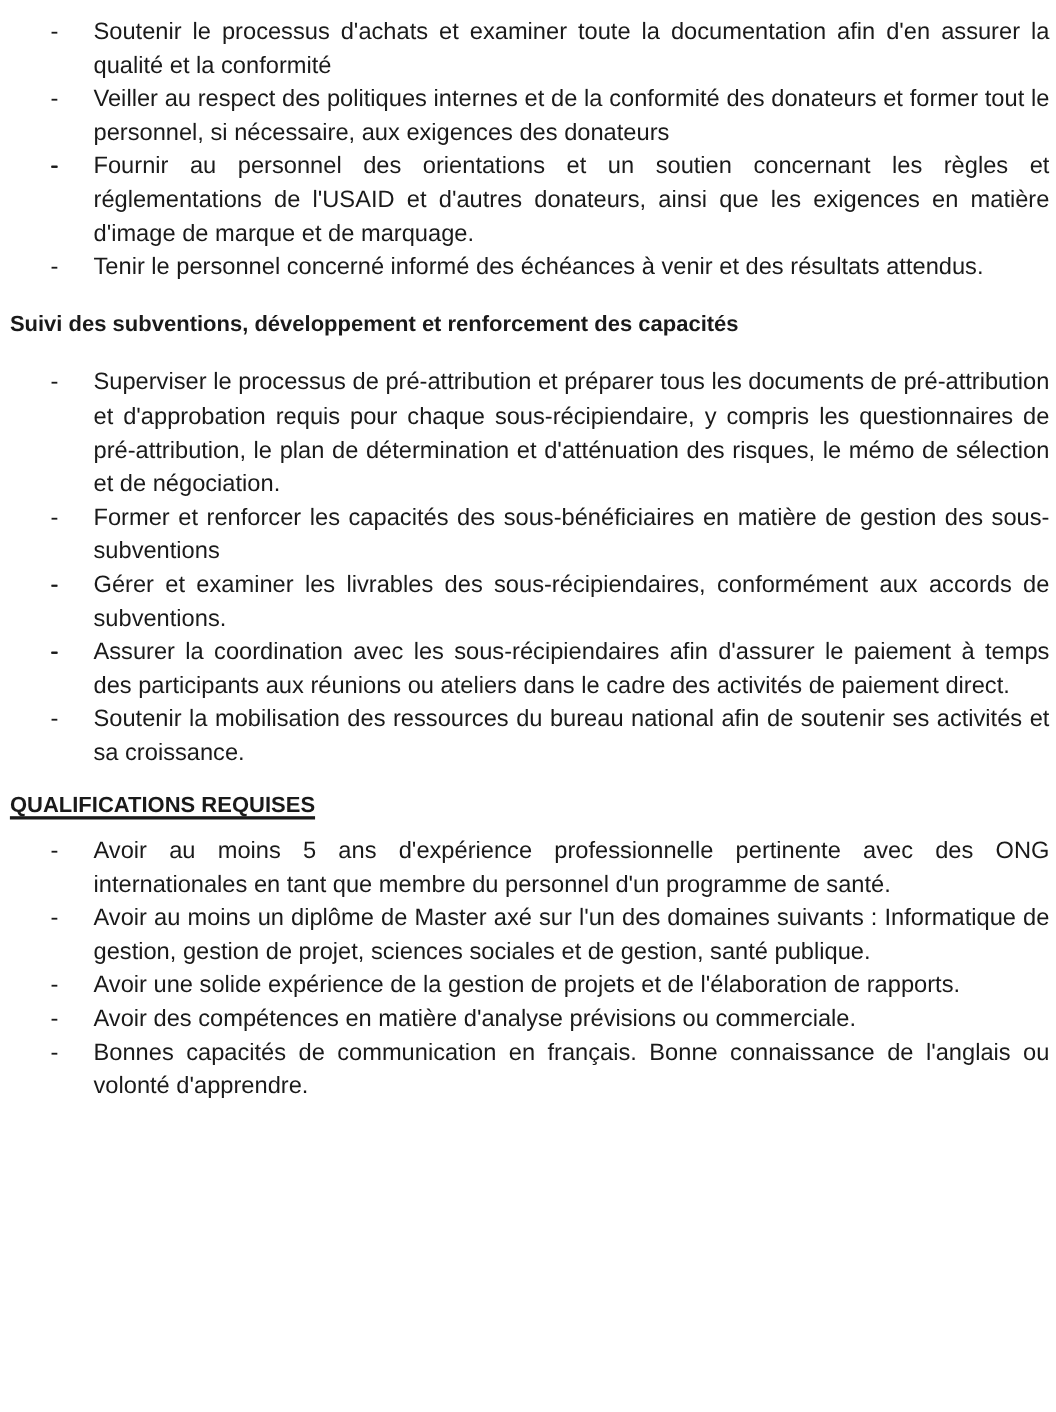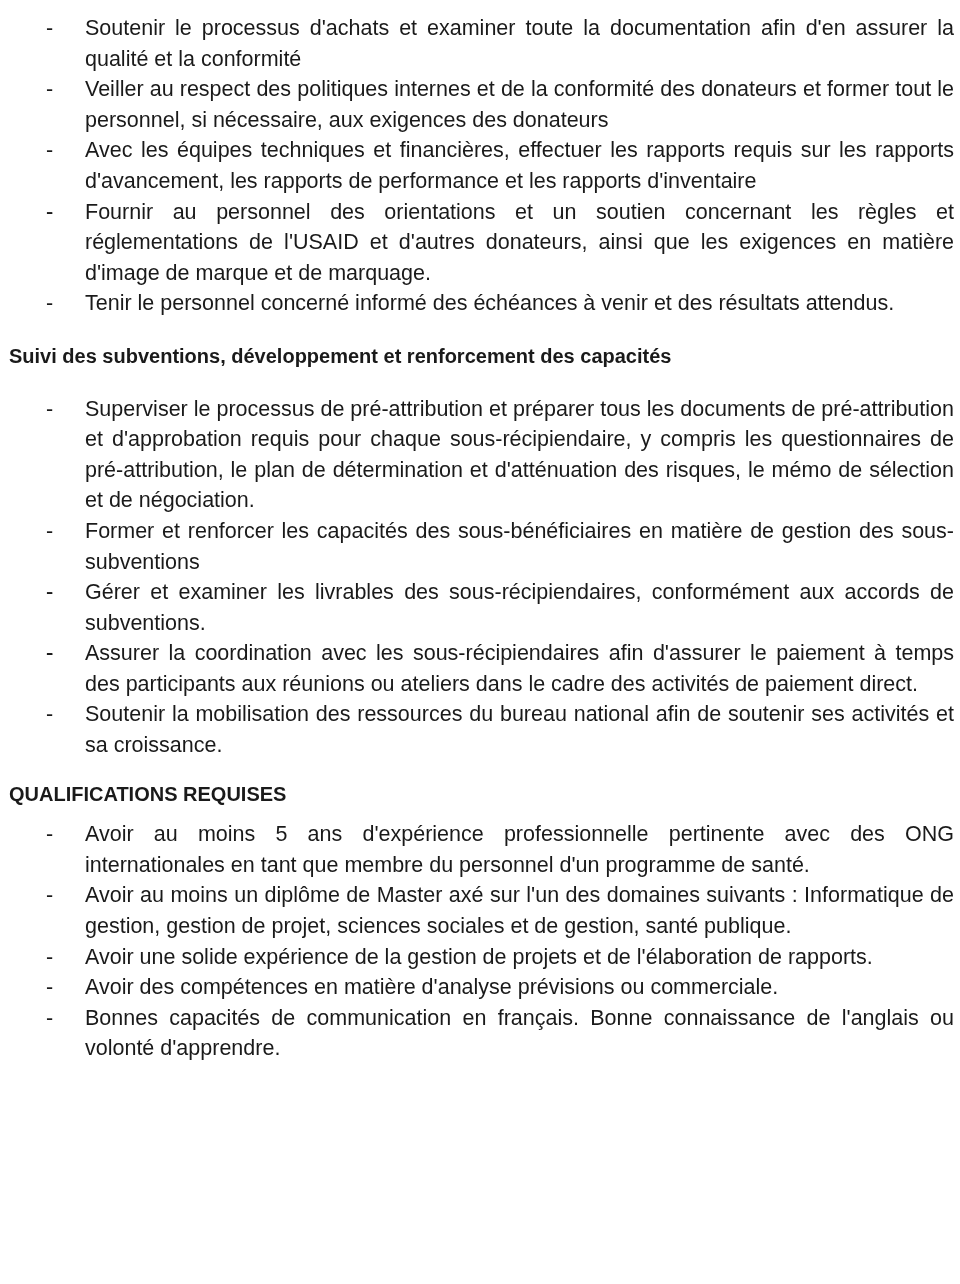--- a/index.html
+++ b/index.html
@@ -37,33 +37,34 @@
   h2.heading {
     font-size: 20px;
     font-weight: bold;
     line-height: 30.6px;
     margin-top: 22px;
     margin-bottom: 22px;
   }
   h2.heading.underlined {
     margin-top: 18px;
     margin-bottom: 10px;
+    text-decoration: underline;
     text-decoration-thickness: 2.5px;
     text-underline-offset: 4px;
   }
 </style>
 </head>
 <body>
 
 <main class="page">
   <article id="document-content" class="doc">
       <ul class="bullets">
         <li class="bullet-item"><span class="marker">-</span><span>Soutenir le processus d'achats et examiner toute la documentation afin d'en assurer la qualité et la conformité</span></li>
         <li class="bullet-item"><span class="marker">-</span><span>Veiller au respect des politiques internes et de la conformité des donateurs et former tout le personnel, si nécessaire, aux exigences des donateurs</span></li>
-        <li class="bullet-item"><span class="marker">-</span><span>Avec les équipes techniques et financières, effectuer les rapports requis sur les rapports d'avancement, les rapports de performance et les rapports d'inventaire</span></li>
+        <li class="bullet-item"><span class="marker">-</span></li>
         <li class="bullet-item"><span class="marker">-</span></li>
         <li class="bullet-item"><span class="marker">-</span><span>Fournir au personnel des orientations et un soutien concernant les règles et réglementations de l'USAID et d'autres donateurs, ainsi que les exigences en matière d'image de marque et de marquage.</span></li>
         <li class="bullet-item"><span class="marker">-</span><span>Tenir le personnel concerné informé des échéances à venir et des résultats attendus.</span></li>
       </ul>
       <h2 class="heading">Suivi des subventions, développement et renforcement des capacités</h2>
       <ul class="bullets">
         <li class="bullet-item"><span class="marker">-</span><span>Superviser le processus de pré-attribution et préparer tous les documents de pré-attribution et d'approbation requis pour chaque sous-récipiendaire, y compris les questionnaires de pré-attribution, le plan de détermination et d'atténuation des risques, le mémo de sélection et de négociation.</span></li>
         <li class="bullet-item"><span class="marker">-</span><span>Former et renforcer les capacités des sous-bénéficiaires en matière de gestion des sous-subventions</span></li>
         <li class="bullet-item"><span class="marker">-</span></li>
         <li class="bullet-item"><span class="marker">-</span><span>Gérer et examiner les livrables des sous-récipiendaires, conformément aux accords de subventions.</span></li>

